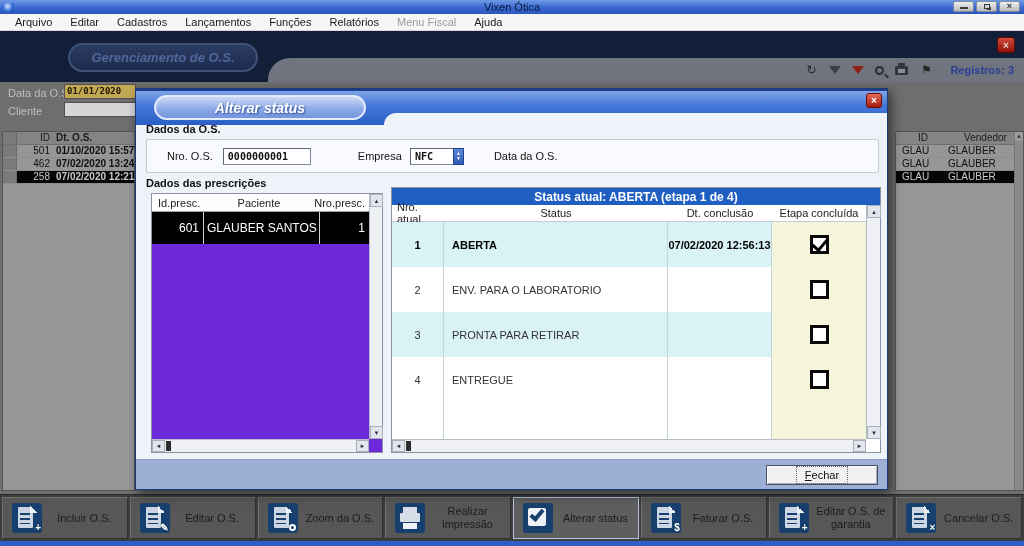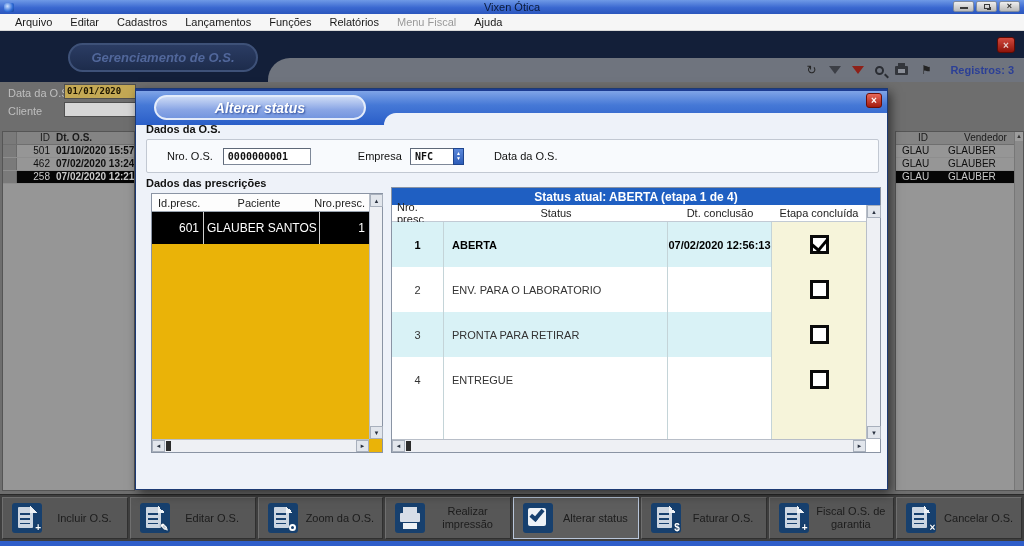--- a/index.html
+++ b/index.html
@@ -130,21 +130,21 @@
   .f-label { font-size:11px; color:#111; }
   .f-input { height:17px; border:1px solid #7e8898; border-top-color:#5e6878; border-left-color:#5e6878;
     background:#fff; font-family:"DejaVu Sans Mono", monospace; font-size:10px; font-weight:bold;
     color:#111; display:flex; align-items:center; padding:0 4px; }
   .spinner { width:11px; height:17px; background:linear-gradient(180deg,#5c88da,#2d5cb8);
     border:1px solid #1e448e; margin-left:-1px; display:flex; flex-direction:column; align-items:center; justify-content:center; }
   .spinner i { font-style:normal; font-size:5px; color:#fff; line-height:5px; }
 
   
   .presc-box { position:absolute; left:15px; top:68px; width:232px; height:260px;
-    border:1px solid #8a94a4; background:#eab308; }
+    border:1px solid #8a94a4; background:#6d28d9; }
   .presc-head { position:absolute; left:0; top:0; right:13px; height:18px; display:flex; align-items:center;
     border-bottom:1px solid #9aa4b0; font-size:11px; color:#222; background:#fdfdfd; }
   .ph-id { width:55px; padding-left:6px; }
   .ph-pac { flex:1; text-align:center; }
   .ph-nro { width:58px; text-align:right; padding-right:4px; }
   .presc-row { position:absolute; left:0; top:18px; right:13px; height:32px; display:flex; align-items:center;
     background:#000; color:#fff; font-size:12px; }
   .pr-id { width:52px; text-align:right; padding-right:4px; border-right:1px solid #cfcfcf; height:100%;
     display:flex; align-items:center; justify-content:flex-end; }
   .pr-pac { flex:1; padding-left:3px; white-space:nowrap; overflow:hidden; border-right:1px solid #cfcfcf;
@@ -335,21 +335,21 @@
           <span class="badge">$</span>
         </span>
         <span class="tbtn-label">Faturar O.S.</span>
       </div>
       <div class="tbtn">
         <span class="tbicon">
           <span class="page"></span>
             <span class="fold"></span>
           <span class="badge">+</span>
         </span>
-        <span class="tbtn-label">Fiscal O.S. de garantia</span>
+        <span class="tbtn-label">Editar O.S. de garantia</span>
       </div>
       <div class="tbtn">
         <span class="tbicon">
           <span class="page"></span>
             <span class="fold"></span>
           <span class="badge">×</span>
         </span>
         <span class="tbtn-label">Cancelar O.S.</span>
       </div>
     </div>
@@ -395,21 +395,21 @@
           <div class="sb-h" style="right:13px;">
             <div class="btn left">◄</div>
             <div class="thumb"></div>
             <div class="btn right">►</div>
           </div>
         </div>
 
         <div class="status-box">
           <div class="status-title">Status atual: ABERTA (etapa 1 de 4)</div>
           <div class="status-cols">
-            <span class="sc-etapa">Nro. presc</span>
+            <span class="sc-etapa">Nro. atual</span>
             <span class="sc-status">Status</span>
             <span class="sc-dt">Dt. conclusão</span>
             <span class="sc-done">Etapa concluída</span>
           </div>
           <div class="status-rows">
             <div class="srow">
               <span class="sr-etapa">1</span>
               <span class="sr-status">ABERTA</span>
               <span class="sr-dt">07/02/2020 12:56:13</span>
               <span class="sr-done">
@@ -452,18 +452,23 @@
             <div class="btn down">▼</div>
           </div>
           <div class="sb-h" style="right:14px;">
             <div class="btn left">◄</div>
             <div class="thumb"></div>
             <div class="btn right">►</div>
           </div>
         </div>
       </div>
 
+      <div class="dlg-footer">
+        <div class="fechar">
+          <span>Fechar</span>
+        </div>
+      </div>
     </div>
 
   </div>
 
   <div class="bstrip"></div>
 </div>
 
 </body></html>

